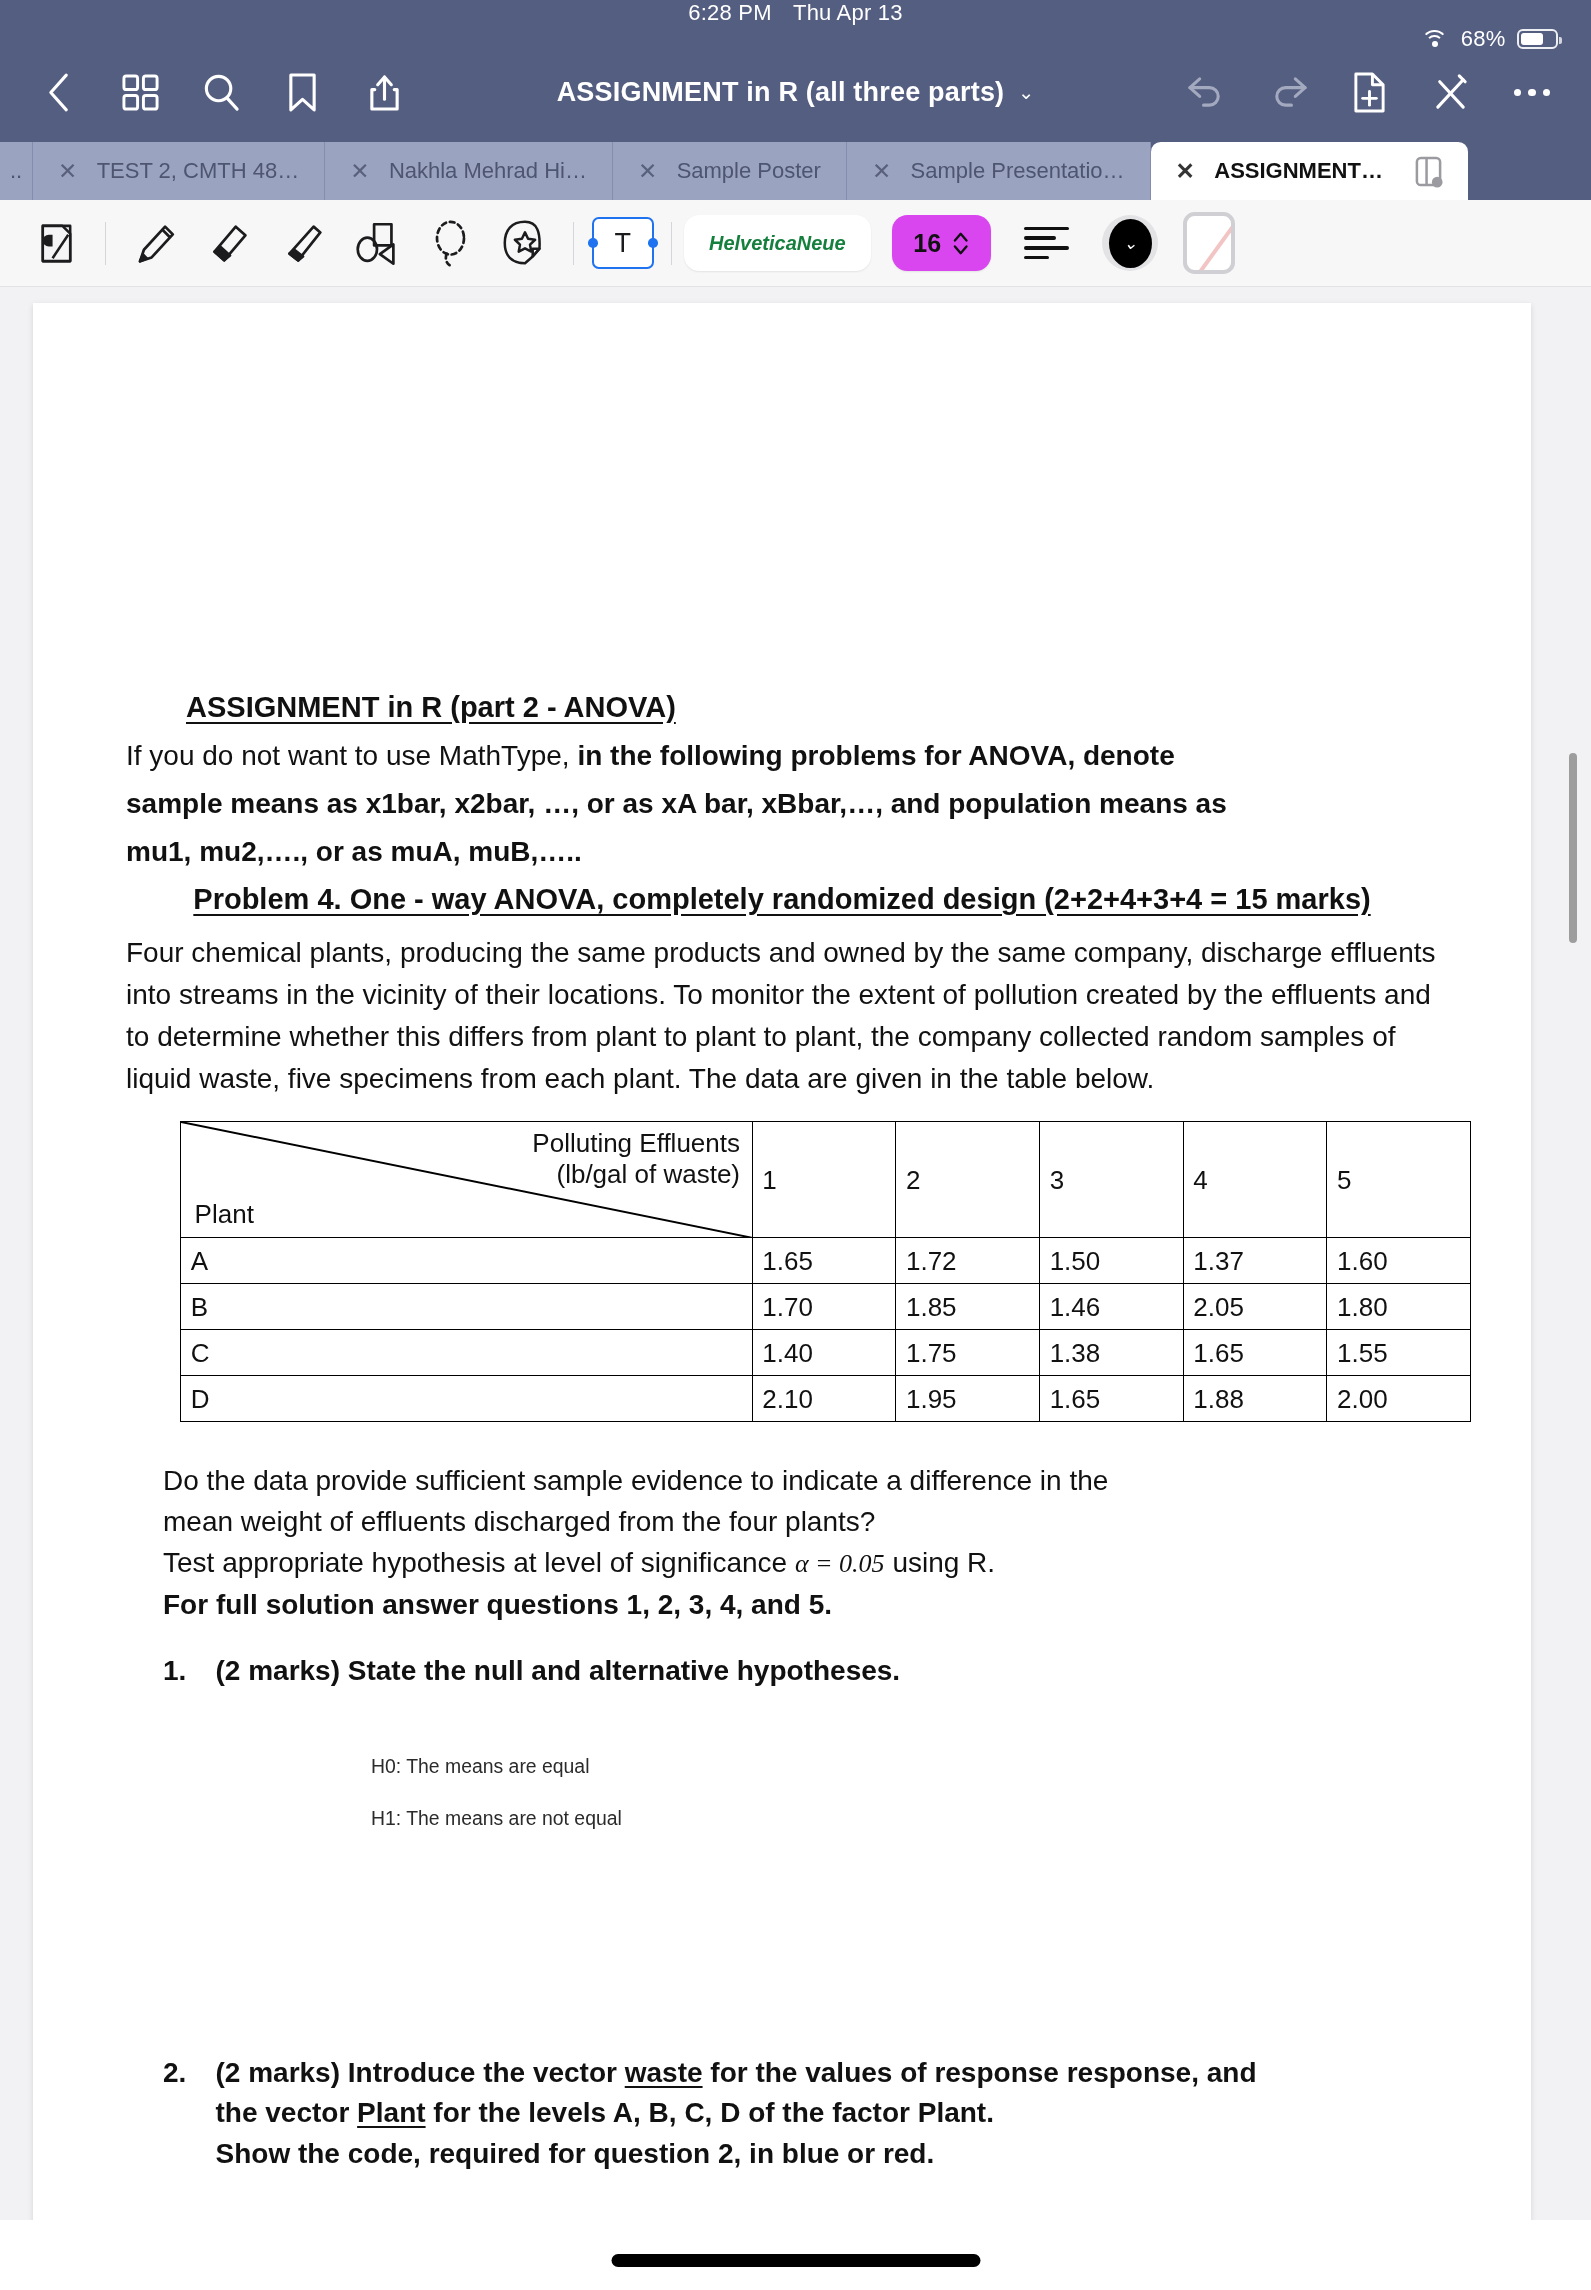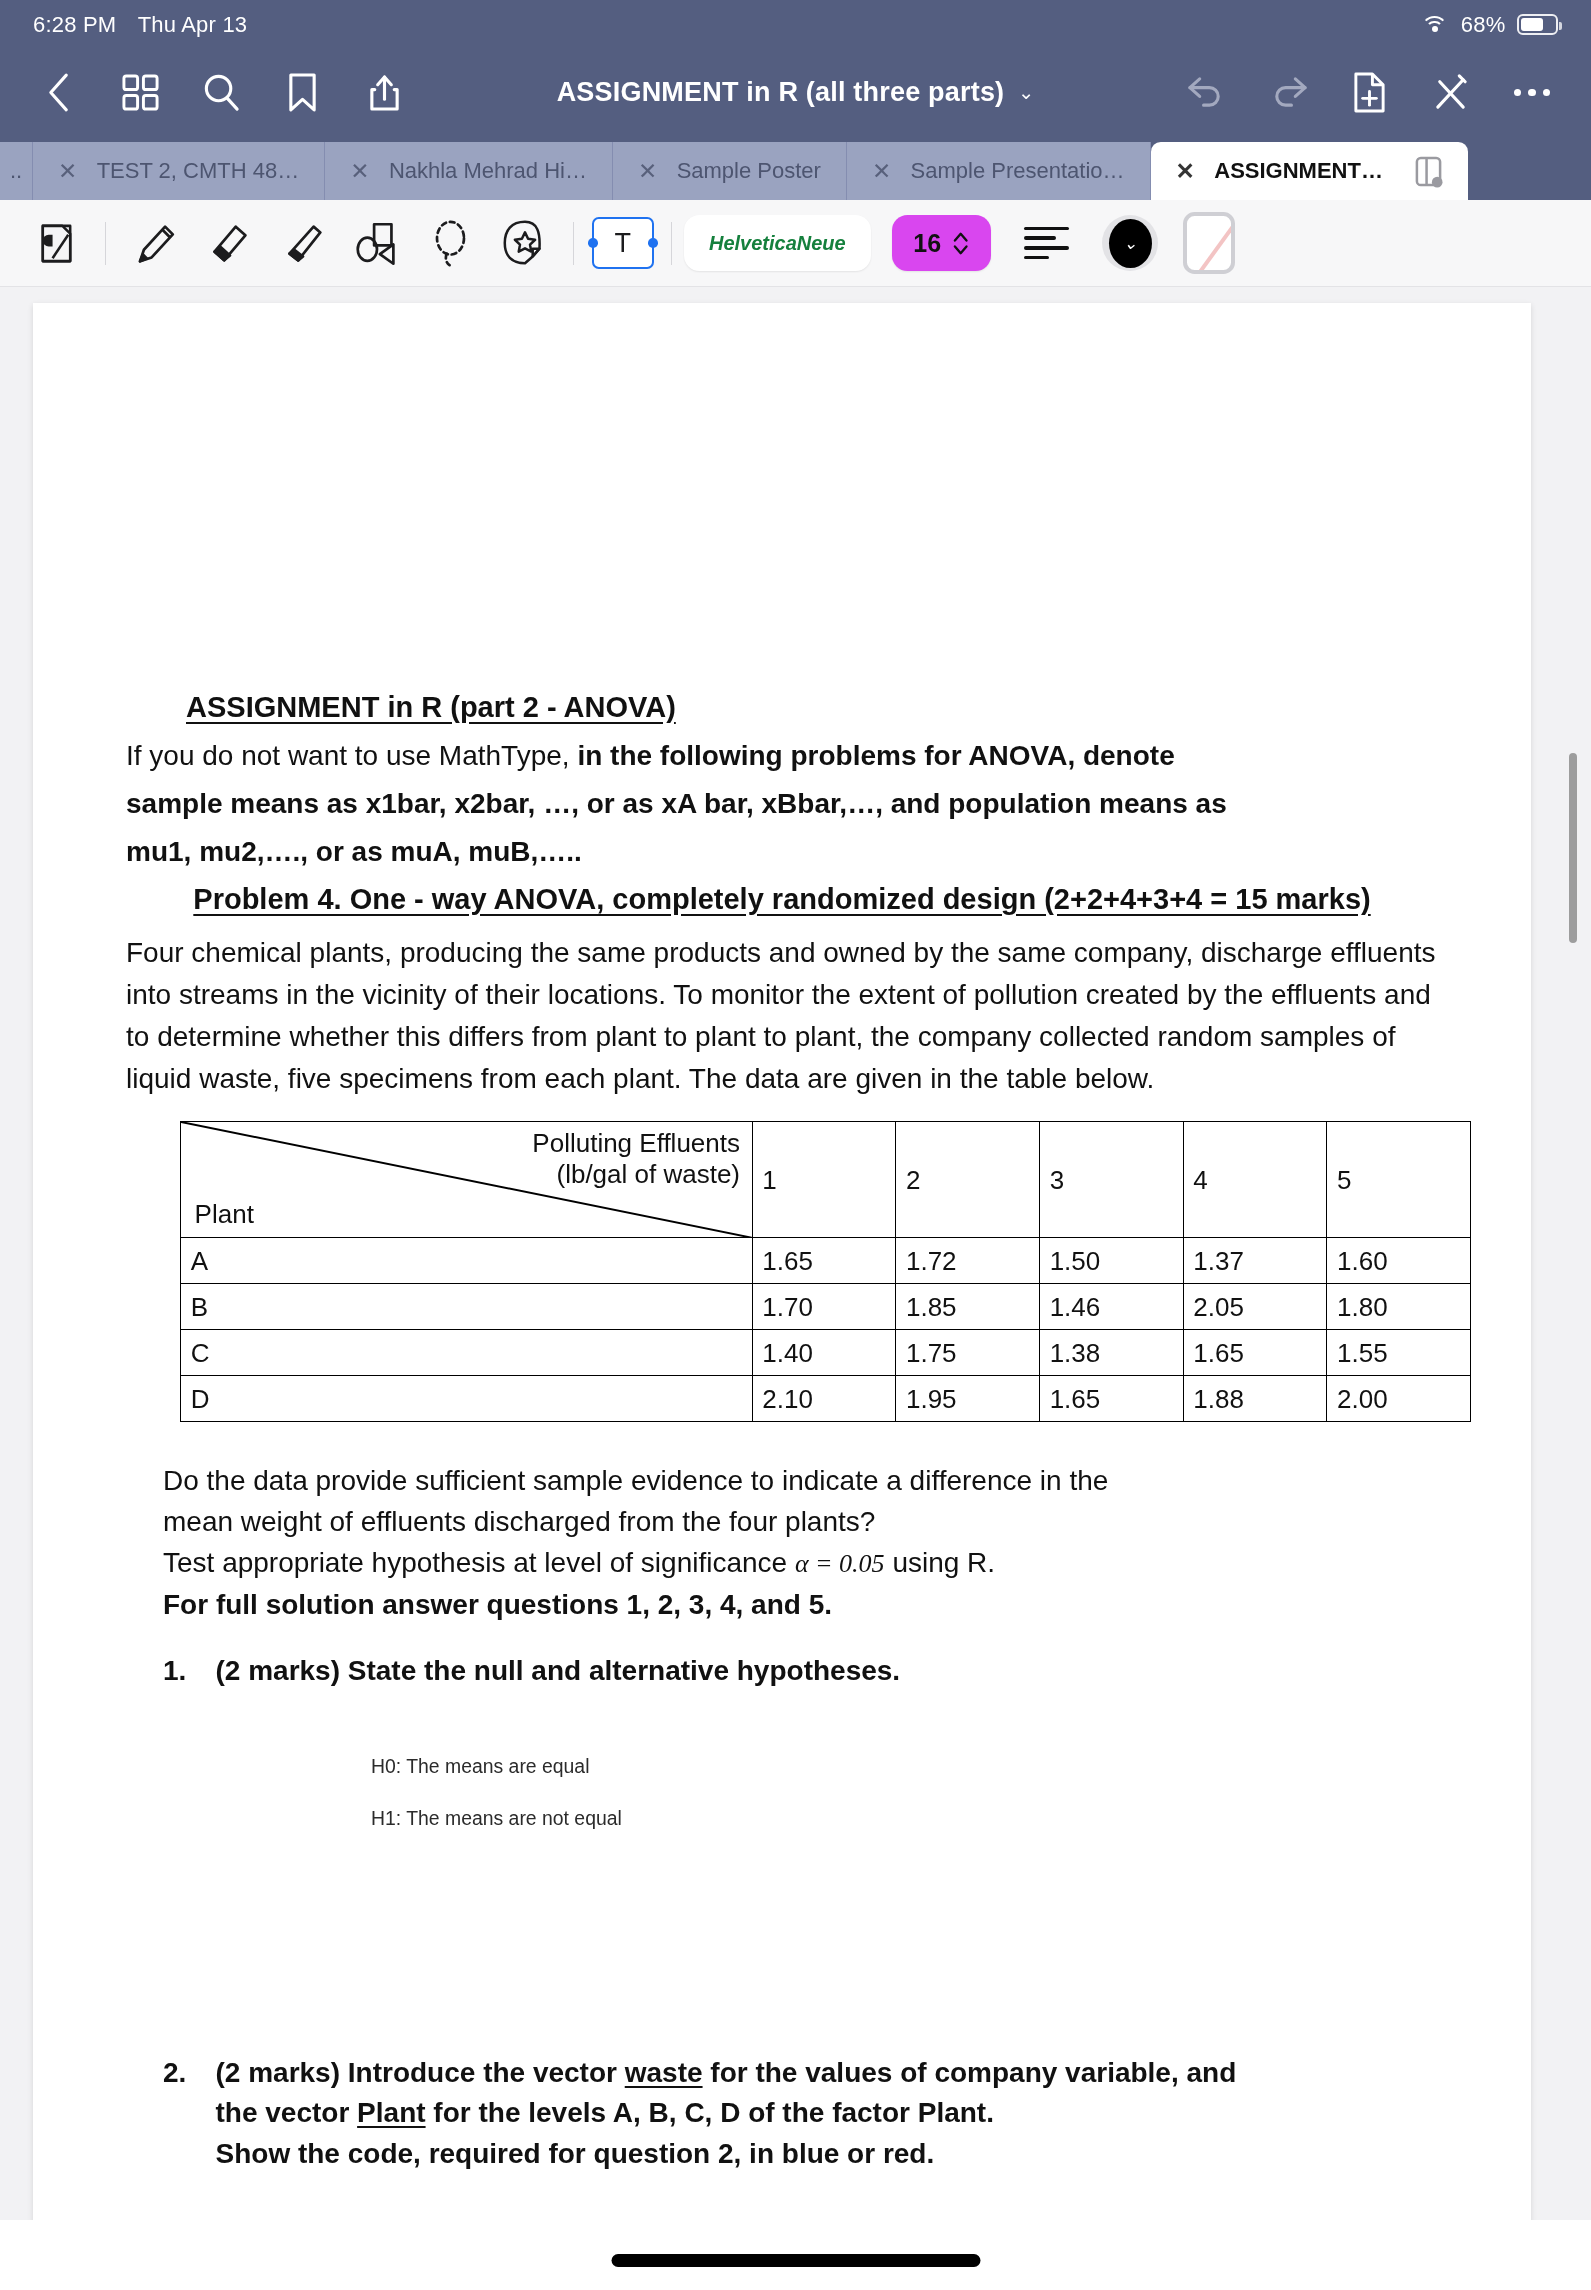--- a/index.html
+++ b/index.html
@@ -9,24 +9,25 @@
     font-family: "Liberation Sans", sans-serif;
     overflow: hidden;
   }
 
   
   .status-bar {
     height: 49px;
     background: #545e80;
     display: flex;
     align-items: center;
-    padding: 12px 33px;
+    padding: 0 33px;
     color: #ffffff;
     font-size: 22px;
     letter-spacing: 0.2px;
+    flex-direction: column;
   }
   .status-left { display: flex; align-items: center; gap: 21.3px; }
   .status-right { margin-left: auto; display: flex; align-items: center; gap: 11.6px; }
   .wifi-icon { width: 29px; height: 21.3px; position: relative; display: inline-block; }
   .wifi-icon i {
     position: absolute; left: 50%; border: 2.9px solid #fff;
     border-bottom-color: transparent; border-left-color: transparent; border-right-color: transparent;
     border-radius: 50%;
   }
   .wifi-icon i:nth-child(1){ width: 27px; height: 27px; margin-left: -13.6px; top: 1.9px; }
@@ -574,21 +575,21 @@
           <span>(2 marks) State the null and alternative hypotheses.</span>
         </div>
       </div>
 
       <div class="annot first">H0: The means are equal</div>
       <div class="annot second">H1: The means are not equal</div>
 
       <div class="qitem q2">
         <span class="num">2.</span>
         <span>
-          <span>(2 marks) Introduce the vector </span><span class="u">waste</span><span> for the values of company variable, and</span><br>
+          <span>(2 marks) Introduce the vector </span><span class="u">waste</span><span> for the values of response response, and</span><br>
           <span>the vector </span><span class="u"> Plant</span><span> for the levels A, B, C, D of the factor Plant.</span><br>
           <span>Show the code, required for question 2, in blue or red.</span>
         </span>
       </div>
 
     </div>
 
   </div>
 
   <div class="scrollbar"></div>

